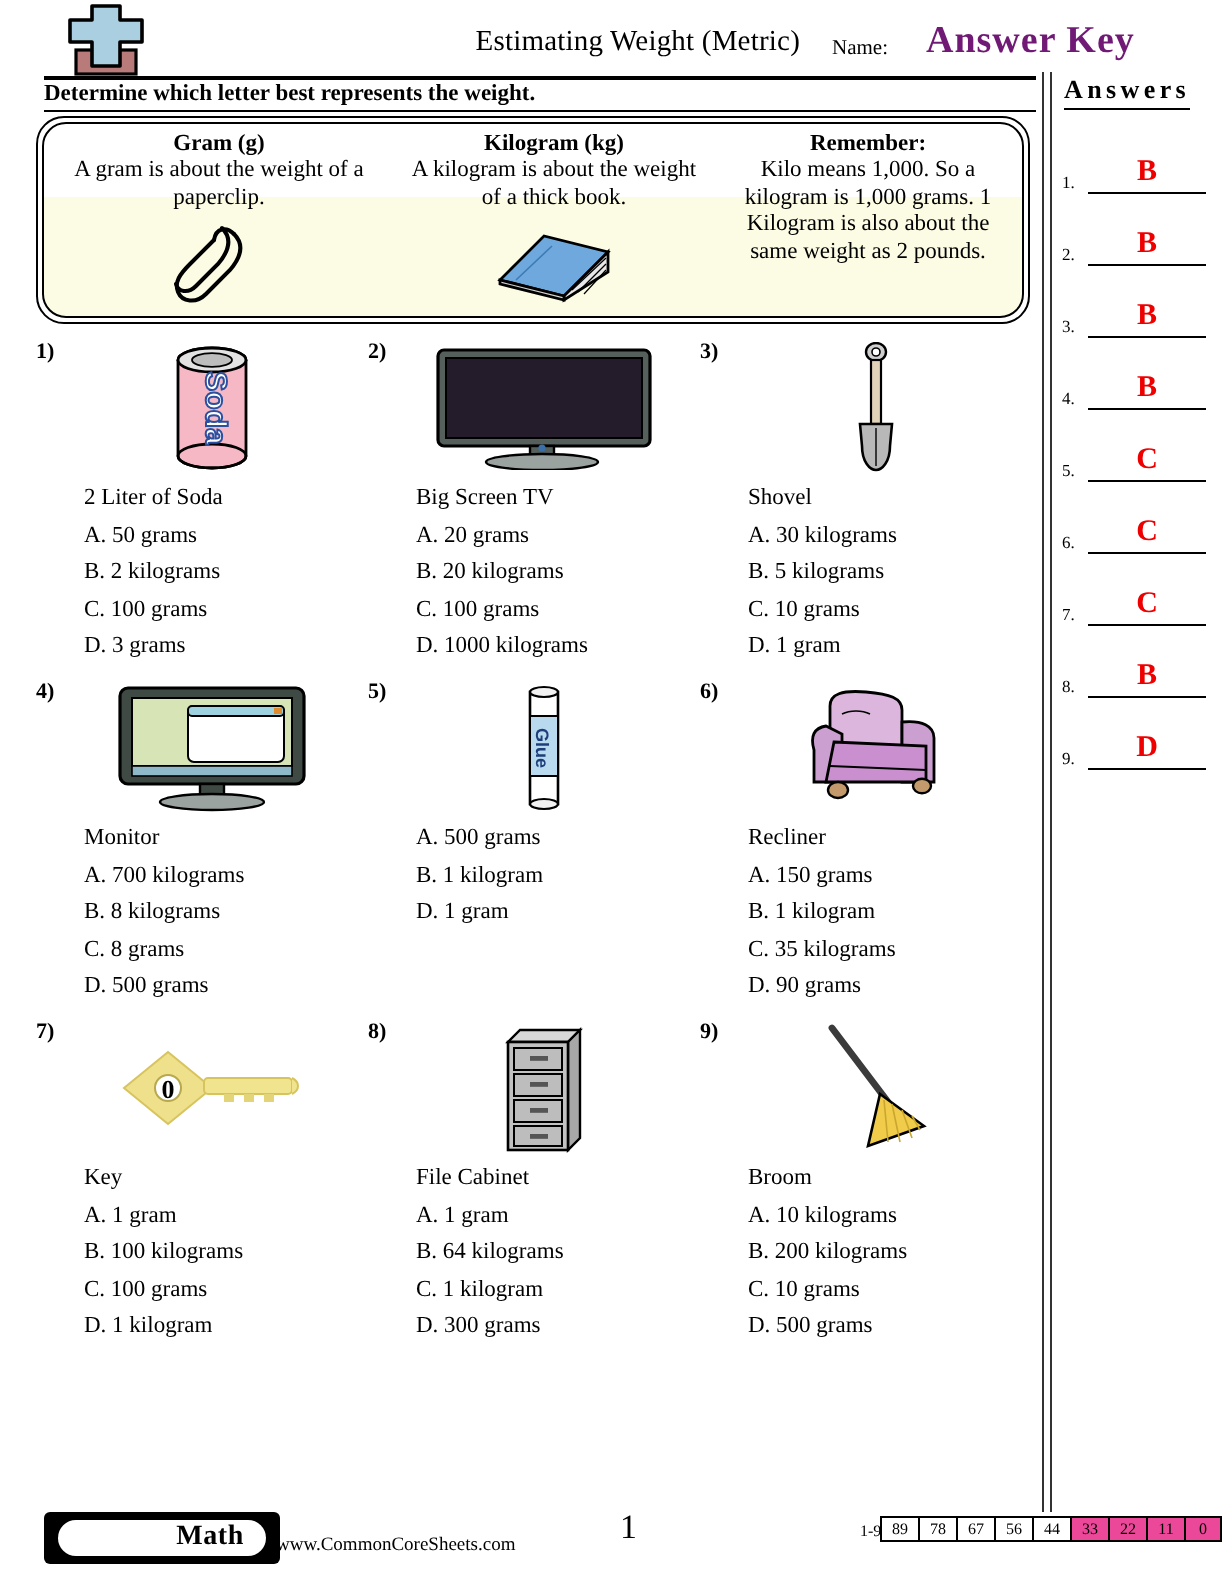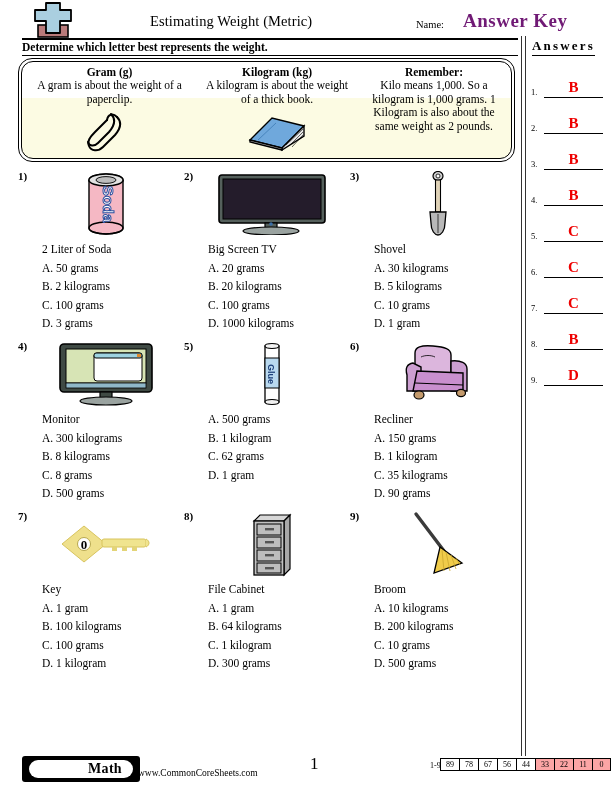--- a/index.html
+++ b/index.html
@@ -12,21 +12,21 @@
     overflow: hidden;
   }
   .page { position: relative; width: 612px; height: 792px; }
 
   
   .header { position: absolute; left: 0; top: 0; width: 612px; height: 44px; }
   .logo { position: absolute; left: 22px; top: 2px; width: 62px; height: 38px; }
   .logo svg { display: block; }
   .doc-title {
     position: absolute; left: 150px; top: 13px; width: 250px;
-    text-align: left; font-size: 14.5px; letter-spacing: .1px;
+    text-align: right; font-size: 14.5px; letter-spacing: .1px;
   }
   .name-label { position: absolute; left: 416px; top: 19px; font-size: 10.5px; }
   .answer-key {
     position: absolute; left: 463px; top: 10px;
     font-size: 19px; font-weight: bold; color: #701a75;
     font-family: "Liberation Serif", serif; letter-spacing: .5px;
   }
   .header-rule {
     position: absolute; left: 22px; top: 38px; width: 496px; height: 0;
     border-top: 2px solid #000;
@@ -125,21 +125,21 @@
   .page-num { position: absolute; left: 310px; top: 2px; font-size: 17px; }
   .scale-range { position: absolute; left: 418px; top: 9px; font-size: 8px; margin-left: 12px; }
   .scale { position: absolute; left: 440px; top: 6px; display: flex; }
   .scale-cell {
     width: 19px; height: 13px; border: 1px solid #000;
     border-right: none; font-size: 8px;
     display: flex; align-items: center; justify-content: center;
     background: #fff;
   }
   .scale-cell:last-child { border-right: 1px solid #000; }
-  .scale-cell.hl { background: #fca5a5; }
+  .scale-cell.hl { background: #ec4899; }
 </style>
 </head>
 <body>
 
 <div class="page">
 
   <div class="header">
     <div class="logo">
       <svg width="62" height="38" viewBox="0 0 62 38">
         <rect x="16" y="23" width="30" height="12" fill="#b97a7a" stroke="#000" stroke-width="1.6"></rect>
@@ -273,42 +273,41 @@
             <rect x="8" y="41" width="80" height="5" fill="#8fb8c9" stroke="#000" stroke-width=".8"></rect>
             <rect x="36" y="11" width="48" height="28" rx="3" fill="#fff" stroke="#000" stroke-width="1"></rect>
             <rect x="36" y="11" width="48" height="5" rx="2" fill="#9ed2e0" stroke="#000" stroke-width="1"></rect>
             <rect x="79" y="12" width="4" height="3" fill="#e08a2e"></rect>
             <rect x="42" y="50" width="12" height="6" fill="#3f4a44" stroke="#000" stroke-width="1.2"></rect>
             <ellipse cx="48" cy="59" rx="26" ry="4" fill="#9aa3a0" stroke="#000" stroke-width="1.2"></ellipse>
           </svg>
         </div>
         <div class="qbody">
           <div class="qlabel">Monitor</div>
-          <div class="qchoice">A. 300 kilograms</div>
+          <div class="qchoice">A. 700 kilograms</div>
           <div class="qchoice">B. 8 kilograms</div>
           <div class="qchoice">C. 8 grams</div>
           <div class="qchoice">D. 500 grams</div>
         </div>
       </div>
 
       <div class="qcell">
         <div class="qnum">5)</div>
         <div class="qart">
           <svg width="30" height="64" viewBox="0 0 30 64">
             <rect x="8" y="4" width="14" height="56" fill="#fff" stroke="#000" stroke-width="1.3"></rect>
             <ellipse cx="15" cy="4" rx="7" ry="2.5" fill="#f2f2f2" stroke="#000" stroke-width="1.1"></ellipse>
             <rect x="8" y="16" width="14" height="30" fill="#b9d9ef" stroke="#000" stroke-width="1"></rect>
             <text x="15" y="36" font-family="Liberation Sans, sans-serif" font-size="9" font-weight="bold" fill="#1c3f7a" text-anchor="middle" transform="rotate(90 15 32)">Glue</text>
             <ellipse cx="15" cy="60" rx="7" ry="2.5" fill="#f2f2f2" stroke="#000" stroke-width="1.1"></ellipse>
           </svg>
         </div>
         <div class="qbody">
           <div class="qchoice">A. 500 grams</div>
           <div class="qchoice">B. 1 kilogram</div>
-          <div class="qchoice">C. 62 grams</div>
           <div class="qchoice">D. 1 gram</div>
         </div>
       </div>
 
       <div class="qcell">
         <div class="qnum">6)</div>
         <div class="qart">
           <svg width="78" height="62" viewBox="0 0 78 62">
             <path d="M16 10 C16 4 22 2 34 3 C46 4 52 6 52 12 L52 30 L16 30 Z" fill="#dcb6dd" stroke="#000" stroke-width="1.4"></path>
             <path d="M52 18 C62 17 68 20 68 26 L68 48 L52 48 Z" fill="#cc9fd1" stroke="#000" stroke-width="1.4"></path>

